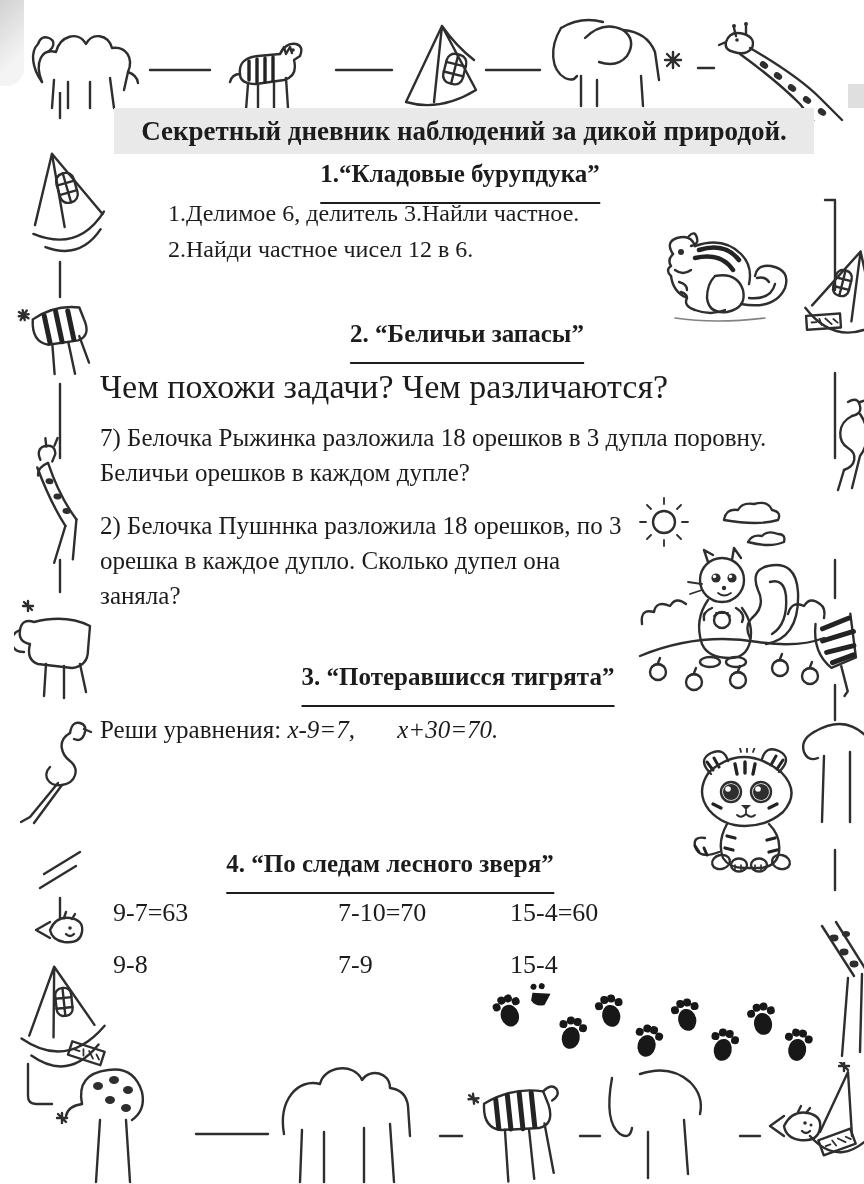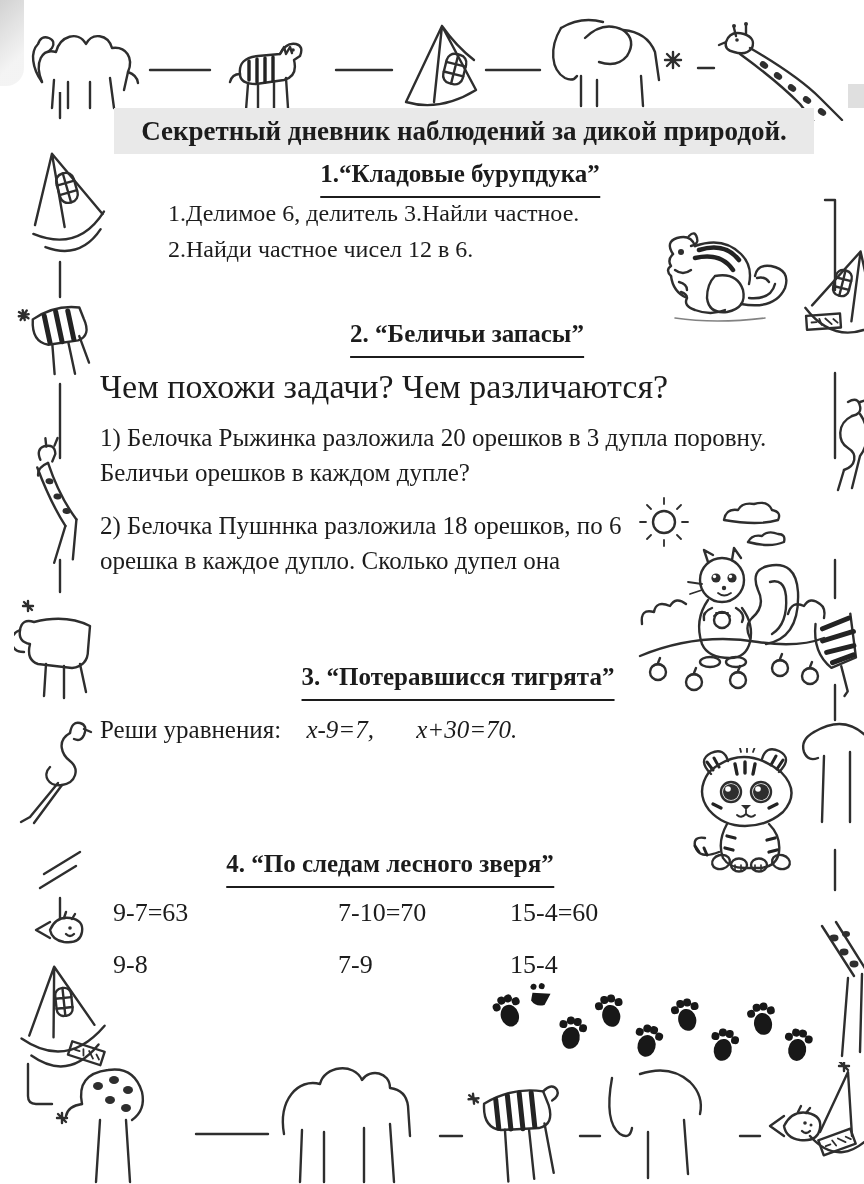--- a/index.html
+++ b/index.html
@@ -5,25 +5,25 @@
   html,body{margin:0;padding:0;background:#ffffff;}
   .page{position:relative;width:864px;height:1184px;background:#fff;overflow:hidden;
         font-family:"Liberation Serif","DejaVu Serif",serif;color:#1c1c1c;}
   .doodle{stroke:#2e2e2e;stroke-width:2.4;fill:none;stroke-linecap:round;stroke-linejoin:round;}
   .doodle-bold{stroke:#232323;stroke-width:5;fill:none;stroke-linecap:round;}
   .doodle-fill{fill:#2e2e2e;stroke:none;}
   .svg-abs{position:absolute;}
   .title-strip{position:absolute;left:114px;top:108px;width:700px;height:46px;background:#e9e9e9;
         display:flex;align-items:center;justify-content:center;font-weight:bold;font-size:27px;white-space:nowrap;}
   .section-heading{position:absolute;transform:translateX(-50%);font-weight:bold;font-size:25px;
-        border-bottom:2.6px solid #1c1c1c;padding-bottom:8px;white-space:nowrap;}
+        border-bottom:2.6px solid #1c1c1c;padding-bottom:14px;white-space:nowrap;}
   .body-line{position:absolute;font-size:24px;white-space:nowrap;}
   .para{position:absolute;font-size:25px;line-height:35px;}
   .para div{white-space:nowrap;}
-  .eq{font-style:italic;margin-left:19px;}
+  .eq{font-style:italic;}
   .eq2{margin-left:36px;}
   .math-cell{position:absolute;font-size:26px;white-space:nowrap;font-family:Liberation Serif, serif;}
   .smudge-tl{position:absolute;left:0;top:0;width:24px;height:86px;opacity:.45;
         background:linear-gradient(135deg,#9a9a9a,#e6e6e6 70%);border-radius:0 0 18px 0;}
   .smudge-tr{position:absolute;left:848px;top:84px;width:16px;height:24px;background:#d7d7d7;opacity:.8;}
 </style>
 </head>
 <body>
 
 <div class="page">
@@ -256,27 +256,28 @@
     <path class="doodle" d="M70,50 Q92,46 98,64 Q102,82 82,86 Q64,88 62,72 Q62,58 70,50"></path>
     <path class="doodle" d="M96,78 Q130,84 140,62 Q146,44 126,40 Q112,38 110,50"></path>
     <path class="doodle" d="M104,72 Q126,74 130,58 M112,52 Q120,50 124,56"></path>
     <path class="doodle" d="M30,92 Q70,98 120,92" style="stroke-width:1.6;opacity:.6"></path>
   </svg>
 
   <div class="section-heading" style="left:467px;top:320px">2. “Беличьи запасы”</div>
   <div class="body-line" style="left:100px;top:368px;font-size:34px">Чем похожи задачи? Чем различаются?</div>
 
   <div class="para" style="left:100px;top:420px">
-    <div>1) Белочка Рыжинка разложила 20 орешков в 3 дупла поровну.</div>
+    <div>7) Белочка Рыжинка разложила 18 орешков в 3 дупла поровну.</div>
     <div>Беличьи орешков в каждом дупле?</div>
   </div>
 
   <div class="para" style="left:100px;top:508px">
-    <div>2) Белочка Пушннка разложила 18 орешков, по 6</div>
+    <div>2) Белочка Пушннка разложила 18 орешков, по 3</div>
     <div>орешка в каждое дупло. Сколько дупел она</div>
+    <div>заняла?</div>
   </div>
 
   <svg class="svg-abs" style="left:638px;top:496px" width="190" height="200" viewBox="0 0 190 200">
     <g>
       <circle class="doodle" cx="26" cy="26" r="11"></circle>
       <path class="doodle" d="M26,8 V2 M26,44 V50 M8,26 H2 M44,26 H50 M13,13 L9,9 M39,13 L43,9 M13,39 L9,43 M39,39 L43,43" style="stroke-width:1.8"></path>
     </g>
     <path class="doodle" d="M86,24 Q88,12 100,14 Q104,6 116,8 Q130,4 134,14 Q144,16 140,24 Q120,30 86,24"></path>
     <path class="doodle" d="M110,46 Q114,38 124,40 Q130,34 140,38 Q148,38 146,46 Q132,52 110,46"></path>
     <path class="doodle" d="M4,128 Q2,112 16,116 Q18,104 32,110 Q38,100 48,108"></path>

